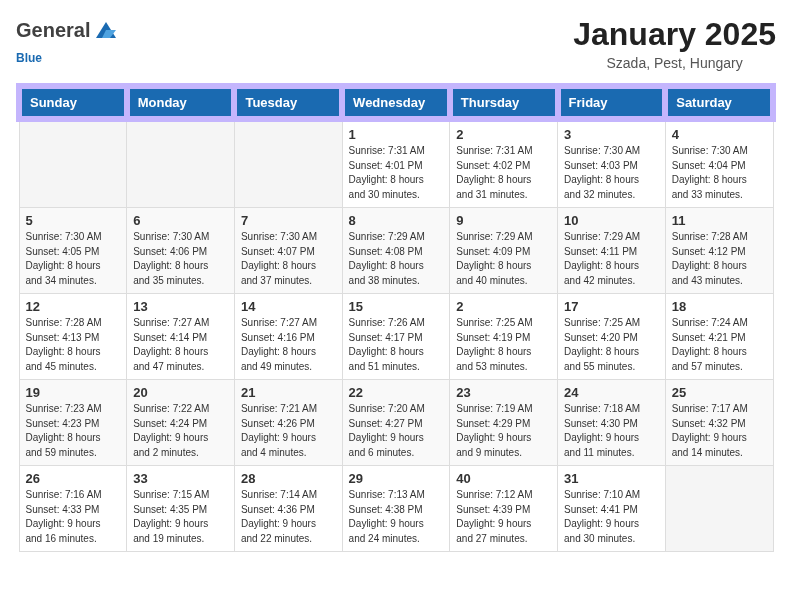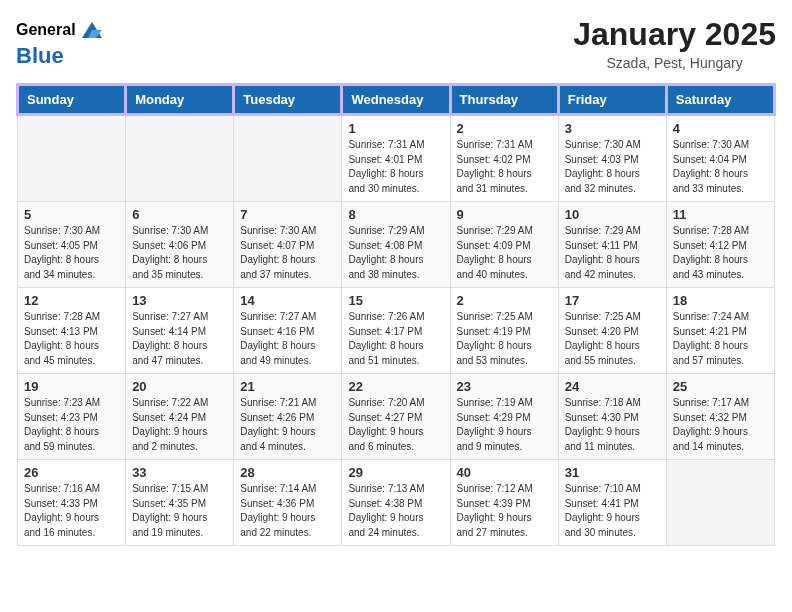--- a/index.html
+++ b/index.html
@@ -14,30 +14,31 @@
       display: flex;
       justify-content: space-between;
       align-items: flex-start;
       margin-bottom: 12px;
     }
     .logo {
       display: flex;
       align-items: center;
     }
     .logo-text-general {
-      font-size: 16px;
-      font-weight: bold;
-      color: #000000;
+      font-size: 20px;
+      font-weight: bold;
+      color: #404040;
       line-height: 1.1;
     }
     .logo-text-blue {
-      font-size: 22px;
+      font-size: 12px;
       font-weight: bold;
       color: #1a6ab1;
       line-height: 1.1;
+      margin-top: 8px;
     }
     .logo-icon {
       width: 28px;
       height: 28px;
       margin-left: 2px;
     }
     .title-area {
       text-align: center;
     }
     .month-title {
@@ -55,21 +56,21 @@
       border-collapse: collapse;
       border: 1px solid #ccc;
     }
     .calendar-table th {
       background-color: #1a6ab1;
       color: #fff;
       text-align: left;
       padding: 6px 8px;
       font-size: 13px;
       font-weight: bold;
-      border: 3px solid #c4b5fd;
+      border: 6px solid #c4b5fd;
     }
     .calendar-table td {
       vertical-align: top;
       padding: 5px 6px;
       border: 1px solid #ddd;
       width: calc(100% / 7);
       min-height: 80px;
       font-size: 11px;
       color: #333;
       background: #fff;

